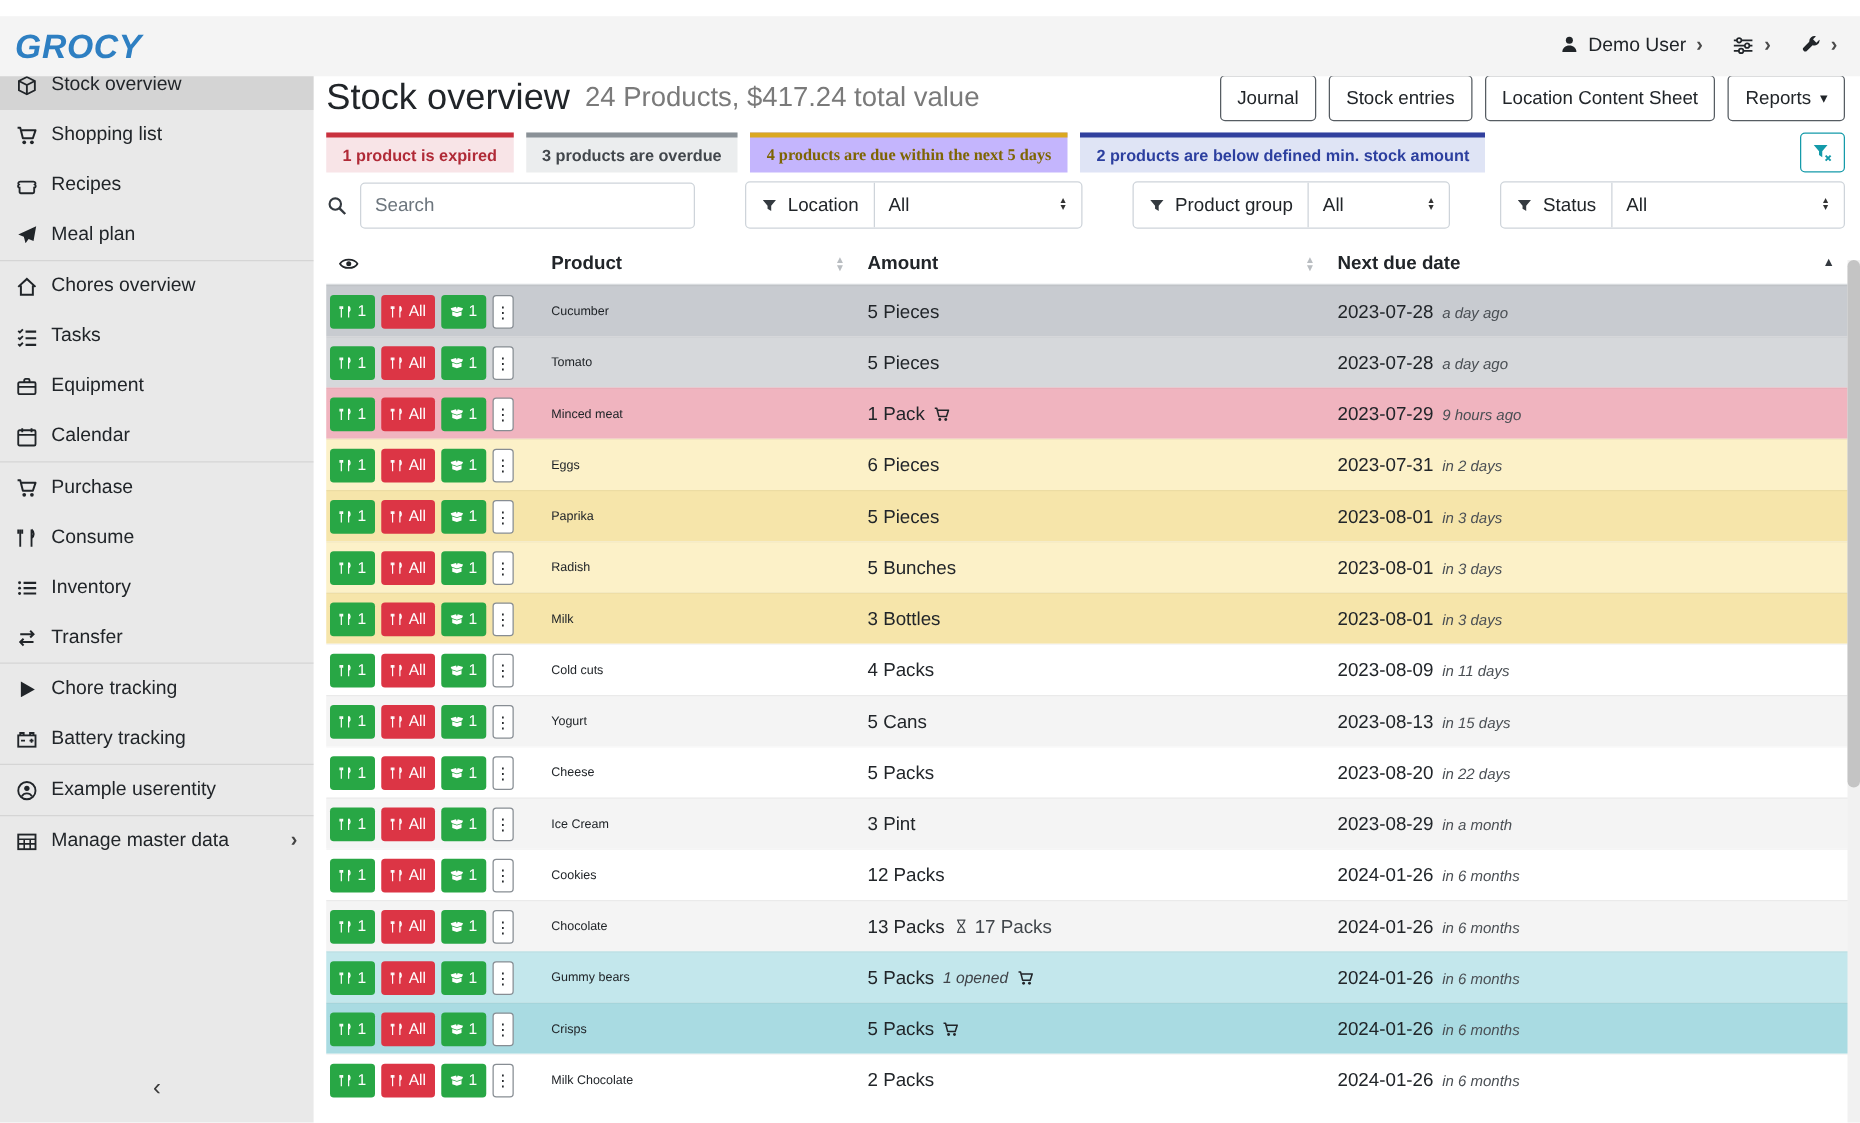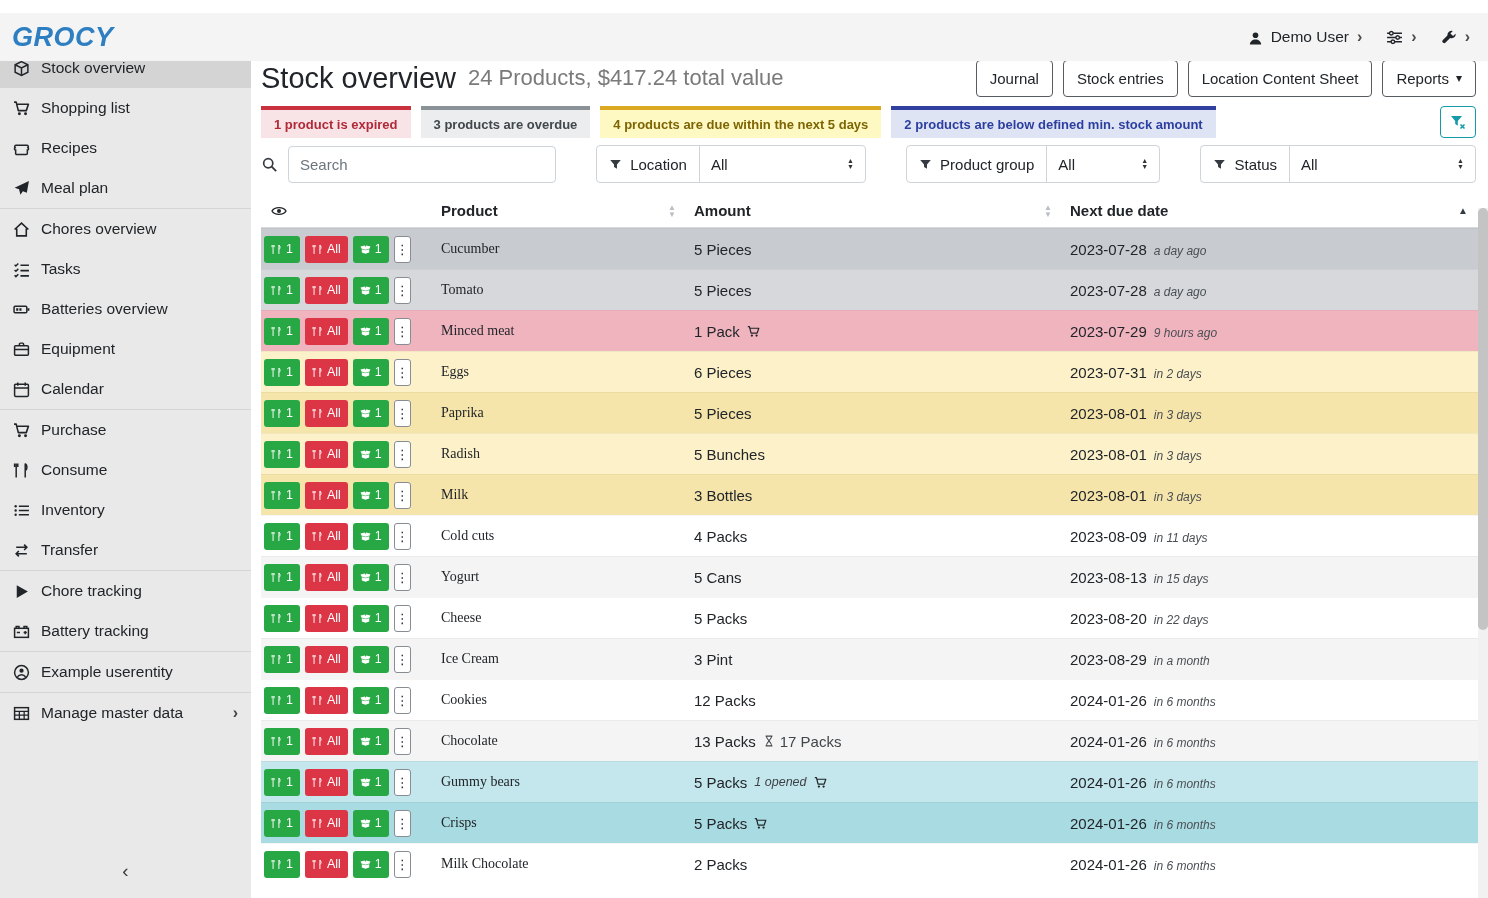--- a/index.html
+++ b/index.html
@@ -7,21 +7,21 @@
   button { font-family:inherit; border:none; background:none; cursor:pointer; color:inherit; }
   .ic { display:block; }
   .ic-11{width:11px;height:11px} .ic-12{width:12px;height:12px} .ic-13{width:13px;height:13px} .ic-15{width:15px;height:15px} .ic-16{width:16px;height:16px}
   .ic-17{width:17px;height:17px}
 
   
   .topbar { position:absolute; top:13px; left:0; width:1488px; height:48px; background:#f4f4f4;
             display:flex; align-items:center; justify-content:space-between; padding:0 18px 0 12px; z-index:5; }
   .logo { font-size:27px; font-weight:bold; font-style:italic; color:#2e7fc2; letter-spacing:.5px; cursor:pointer; }
   .top-right { display:flex; align-items:center; gap:24px; }
-  .top-item { display:flex; align-items:flex-end; gap:8px; font-size:15.5px; cursor:pointer; }
+  .top-item { display:flex; align-items:flex-start; gap:8px; font-size:15.5px; cursor:pointer; }
   .chev { color:#4a4a4a; font-size:16px; font-weight:bold; }
 
   
   .sidebar { position:absolute; top:48px; left:0; width:251px; height:850px; background:#e9e9e9;
              display:flex; flex-direction:column; }
   .nav-item { display:flex; align-items:center; gap:11px; padding:0 13px; height:40px; font-size:15.5px; cursor:pointer; }
   .nav-item.active { background:#d4d4d4; }
   .nav-divider { height:1px; background:#d5d5d5; }
   .nav-chevron { margin-left:auto; color:#444; font-size:16px; font-weight:bold; }
   .nav-spring { flex:1; }
@@ -36,21 +36,21 @@
   .head-actions { margin-left:auto; display:flex; gap:10px; }
   .btn-outline { background:#fff; border:1px solid #565c62; border-radius:4px; padding:7px 13px;
                  font-size:15px; display:flex; align-items:center; gap:7px; height:37px; }
   .caret-down { font-size:12px; color:#212529; }
 
   
   .banners { display:flex; align-items:stretch; gap:10px; margin:4px 12px 6px 10px; height:32px; }
   .banner { border-top:4px solid; padding:6px 13px; font-size:13px; font-weight:bold; display:flex; align-items:center; cursor:pointer; }
   .banner-expired  { border-color:#c9313e; background:#f8e4e7; color:#b02a37; }
   .banner-overdue  { border-color:#8a9197; background:#ebedee; color:#42474c; }
-  .banner-due      { border-color:#dba821; background:#fef9c3; color:#7e6503; }
+  .banner-due      { border-color:#dba821; background:#c4b5fd; color:#7e6503;font-family:Liberation Serif, serif; }
   .banner-belowmin { border-color:#31409e; background:#dfe4f5; color:#2c3f9f; }
   .banner-spring { flex:1; }
   .btn-clearfilter { align-self:center; border:1px solid #149aa9; border-radius:4px; background:#fff;
                      width:36px; height:32px; display:flex; align-items:center; justify-content:center; color:#149aa9; }
 
   
   .filters { display:flex; align-items:center; justify-content:space-between; margin:6px 12px 10px 10px; height:40px; }
   .search-wrap { display:flex; align-items:center; gap:10px; flex:0 0 295px; }
   .search-input { flex:1; height:37px; border:1px solid #ced4da; border-radius:4px; padding:0 11px;
                   font-size:15px; outline:none; background:#fff; color:#212529; }
@@ -83,21 +83,21 @@
   .t-row.state-belowmin.even { background:#c3e7ec; }
 
   .col-actions { display:flex; align-items:center; gap:5px; padding-left:3px; }
   .btn-act { display:flex; align-items:center; gap:4px; color:#fff; border-radius:3px; font-size:12.5px;
              padding:0 7px; height:27px; }
   .btn-act.green { background:#28a745; }
   .btn-act.red   { background:#dc3545; }
   .btn-dots { width:17px; height:27px; border:1px solid #878d93; border-radius:3px; background:#fff;
               color:#212529; font-size:13px; display:flex; align-items:center; justify-content:center; }
 
-  .col-product { font-size:14px;font-family:Liberation Serif, serif; }
+  .col-product { font-size:10px; }
   .col-amount { display:flex; align-items:center; gap:7px; font-size:15px; }
   .agg { display:flex; align-items:center; gap:5px; color:#41464b; }
   .opened { font-style:italic; font-size:12.5px; color:#3f4348; }
   .cart { color:#212529; }
   .col-due { display:flex; align-items:baseline; gap:7px; font-size:15px; }
   .rel { font-style:italic; font-size:12px; color:#4a4f54; }
 
   
   .scrollbar { position:absolute; right:0; top:208px; width:10px; height:690px; background:#f1f1f1; }
   .scroll-thumb { width:100%; height:422px; background:#c4c4c4; border-radius:5px; cursor:pointer; }
@@ -271,27 +271,20 @@
           <use href="#i-home"></use>
         </svg>
     <span>Chores overview</span>
 
   </div>
       <div class="nav-item">
     <svg class="ic ic-17">
           <use href="#i-tasks"></use>
         </svg>
     <span>Tasks</span>
-
-  </div>
-      <div class="nav-item">
-    <svg class="ic ic-17">
-          <use href="#i-battery"></use>
-        </svg>
-    <span>Batteries overview</span>
 
   </div>
       <div class="nav-item">
     <svg class="ic ic-17">
           <use href="#i-briefcase"></use>
         </svg>
     <span>Equipment</span>
 
   </div>
       <div class="nav-item">

